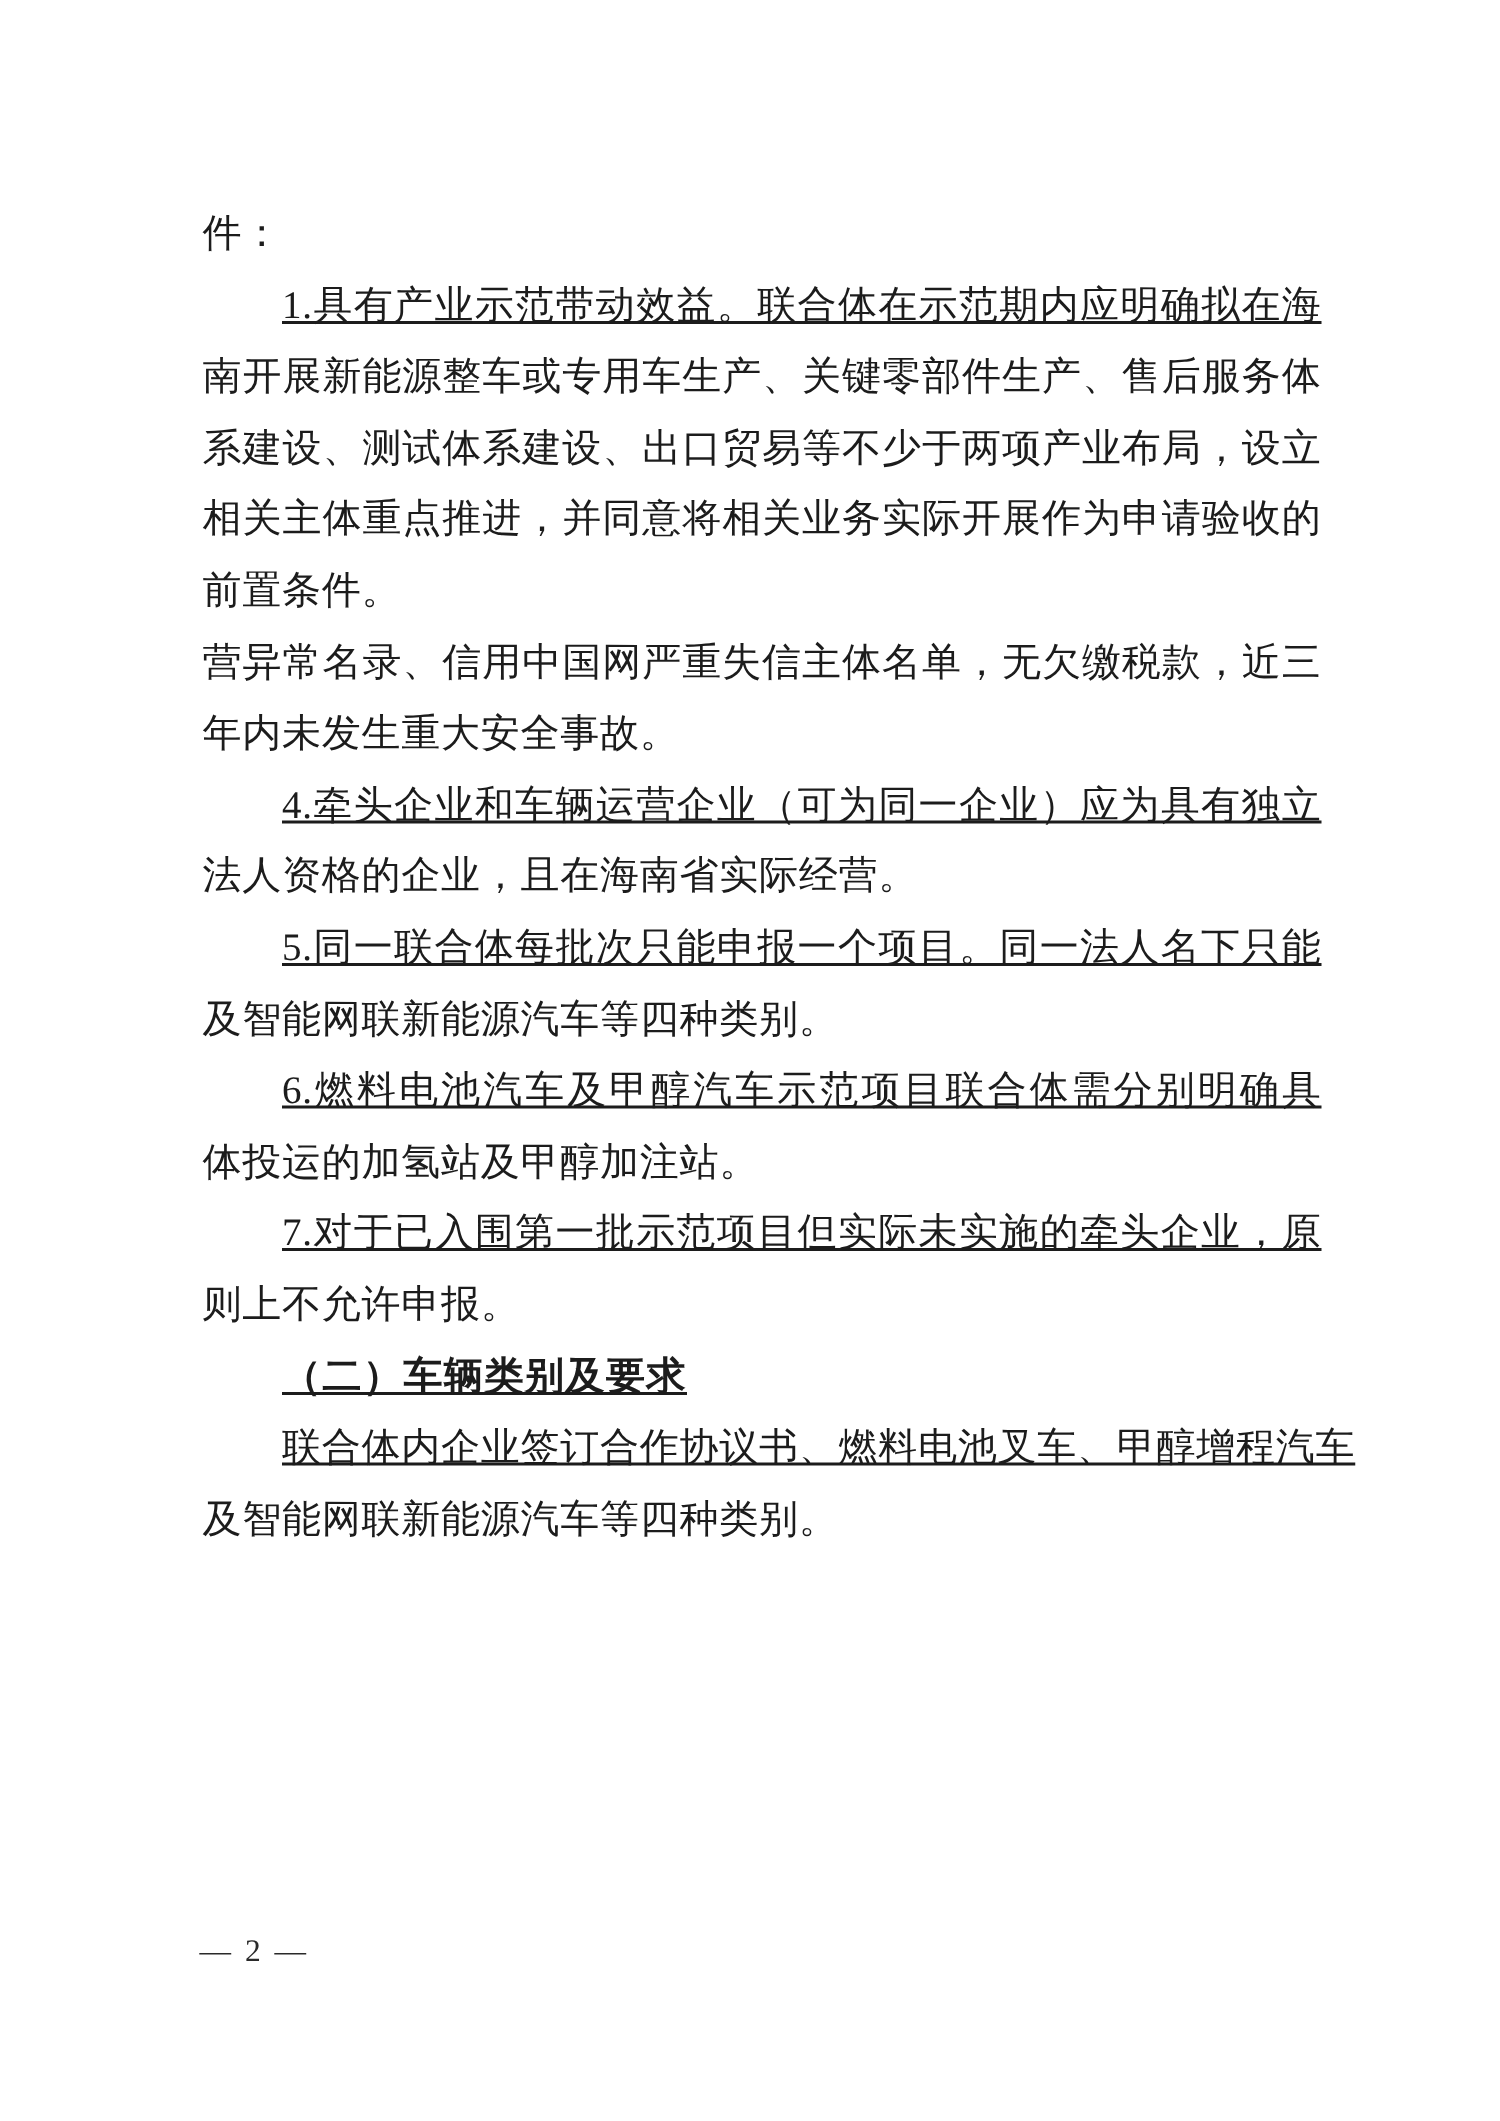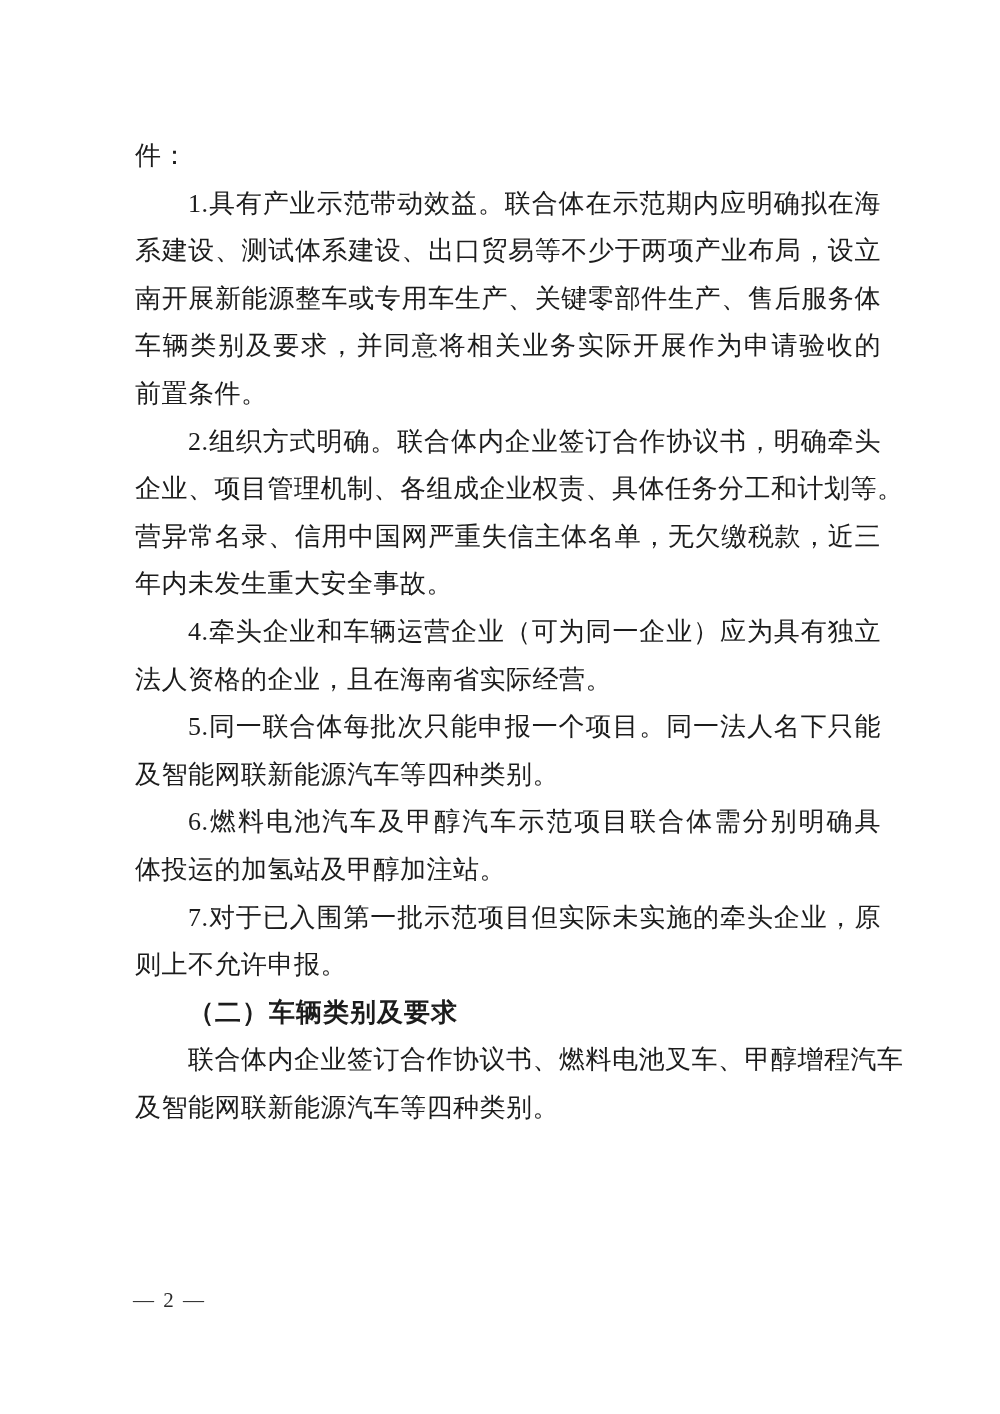--- a/index.html
+++ b/index.html
@@ -26,21 +26,21 @@
     white-space: nowrap;
     text-align: left;
     letter-spacing: 0.5px;
   }
   .line.full {
     
     text-align: justify;
     text-align-last: justify;
     text-justify: inter-character;
   }
-  .line.indent { padding-left: 53px; }
+  .line.indent { padding-left: 53px; text-decoration: underline; }
   .paragraph.heading .line {
     font-weight: 600;
     letter-spacing: 1px;
   }
   .page-footer {
     position: absolute;
     left: 133px;
     top: 1288px;
     font-size: 21px;
     letter-spacing: 2px;
@@ -49,28 +49,24 @@
 </style>
 </head>
 <body>
 
 <div class="doc-body">
     <div class="paragraph body">
       <div class="line">件：</div>
     </div>
     <div class="paragraph body">
       <div class="line indent full">1.具有产业示范带动效益。联合体在示范期内应明确拟在海</div>
+      <div class="line full">南开展新能源整车或专用车生产、关键零部件生产、售后服务体</div>
       <div class="line full">系建设、测试体系建设、出口贸易等不少于两项产业布局，设立</div>
-      <div class="line full">南开展新能源整车或专用车生产、关键零部件生产、售后服务体</div>
-      <div class="line full">车辆类别及要求，并同意将相关业务实际开展作为申请验收的</div>
+      <div class="line full">相关主体重点推进，并同意将相关业务实际开展作为申请验收的</div>
       <div class="line">前置条件。</div>
-    </div>
-    <div class="paragraph body">
-      <div class="line indent full">2.组织方式明确。联合体内企业签订合作协议书，明确牵头</div>
-      <div class="line">企业、项目管理机制、各组成企业权责、具体任务分工和计划等。</div>
     </div>
     <div class="paragraph body">
       <div class="line full">营异常名录、信用中国网严重失信主体名单，无欠缴税款，近三</div>
       <div class="line">年内未发生重大安全事故。</div>
     </div>
     <div class="paragraph body">
       <div class="line indent full">4.牵头企业和车辆运营企业（可为同一企业）应为具有独立</div>
       <div class="line">法人资格的企业，且在海南省实际经营。</div>
     </div>
     <div class="paragraph body">

